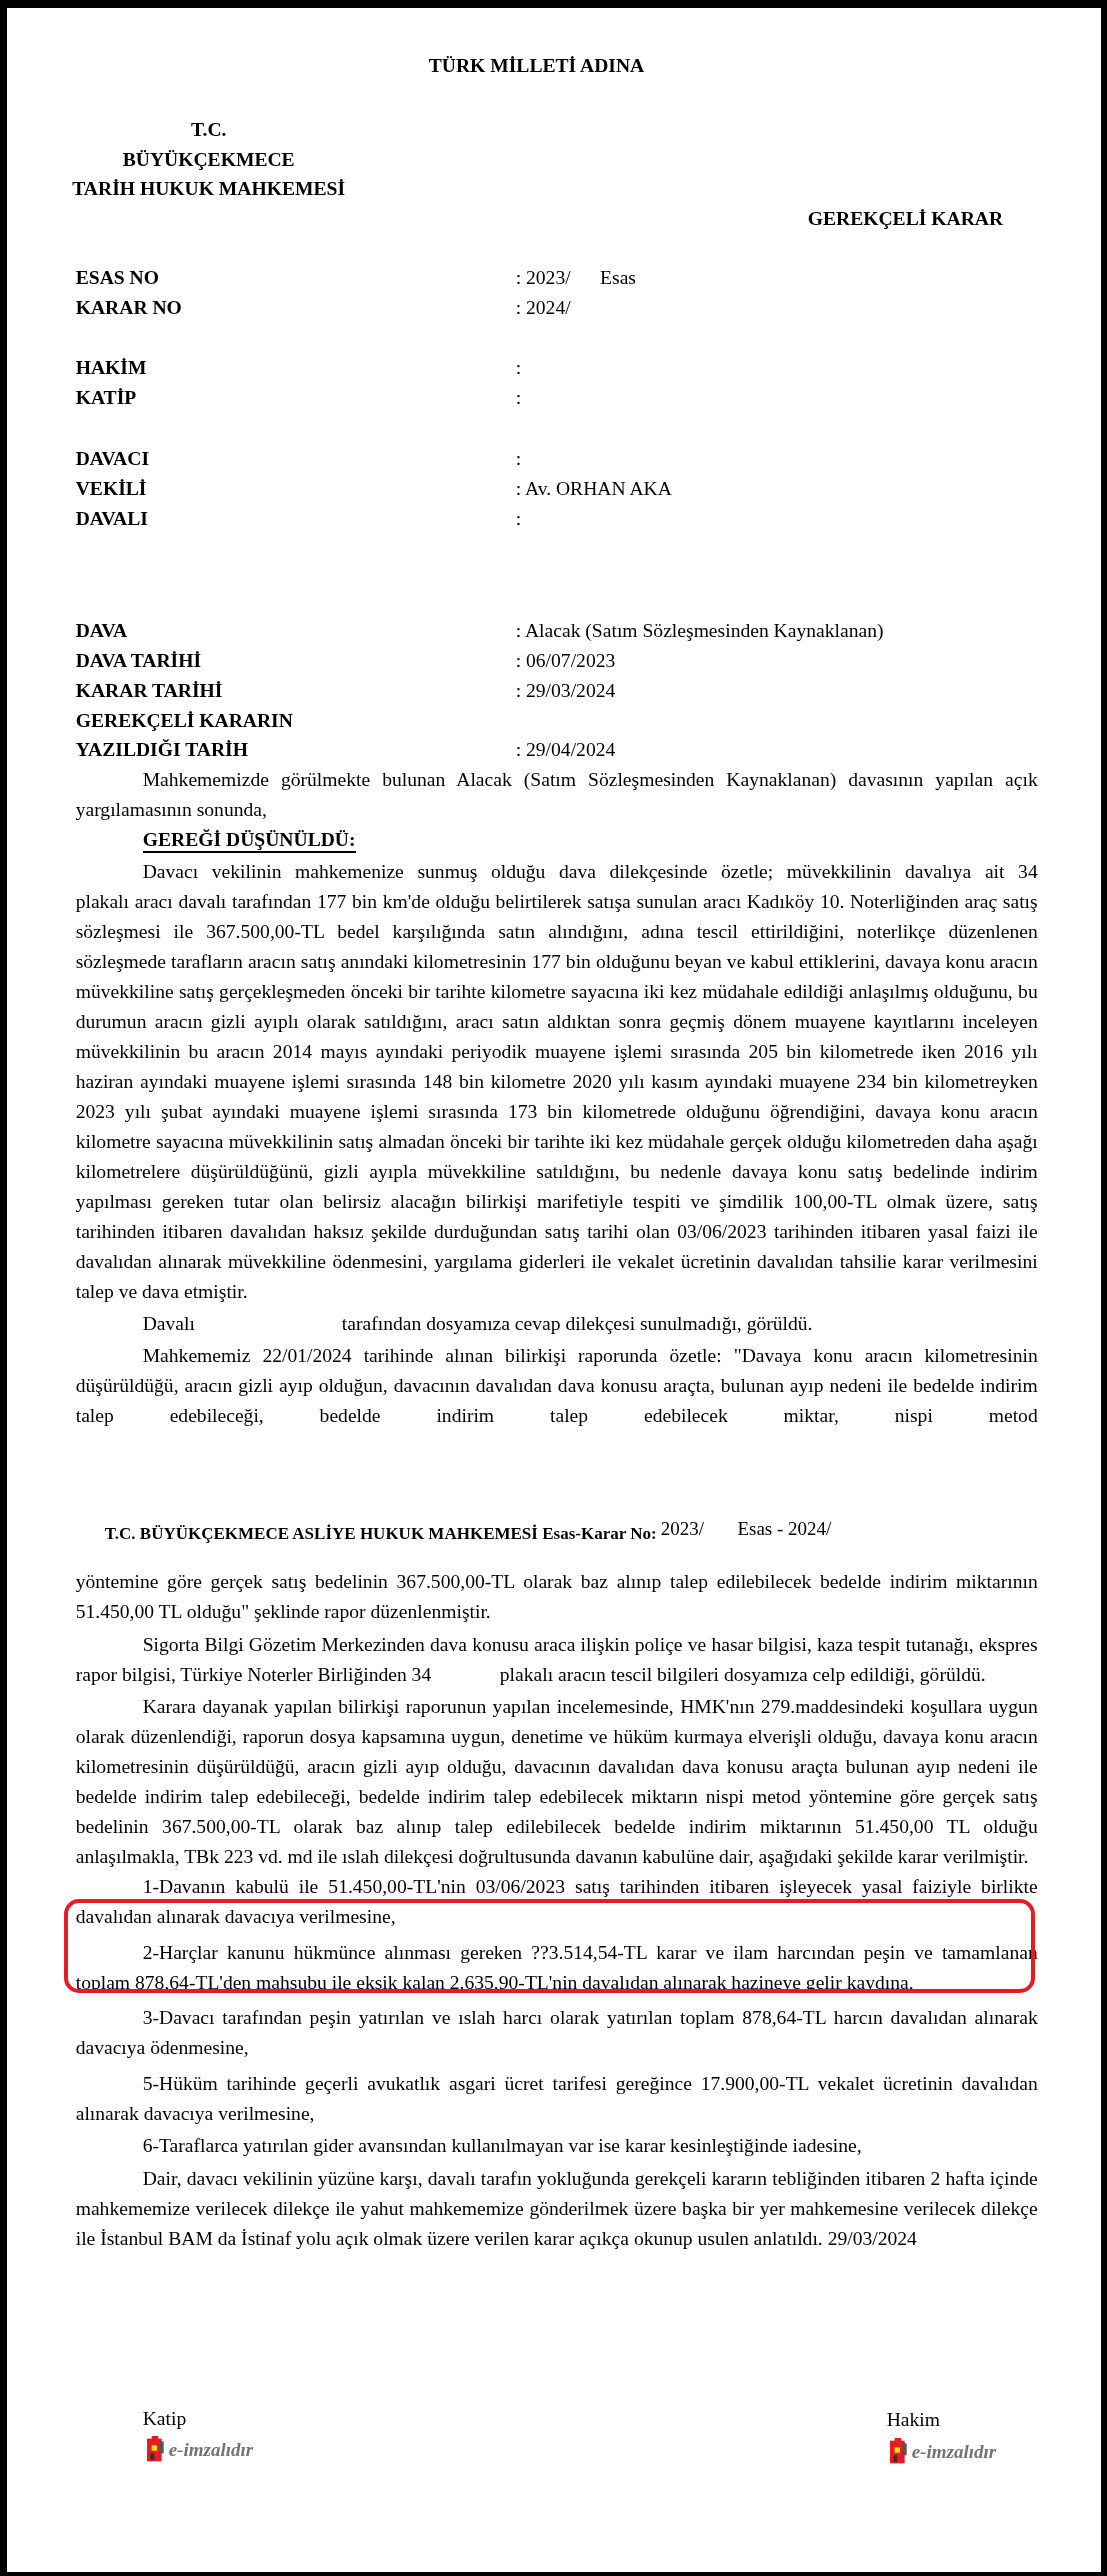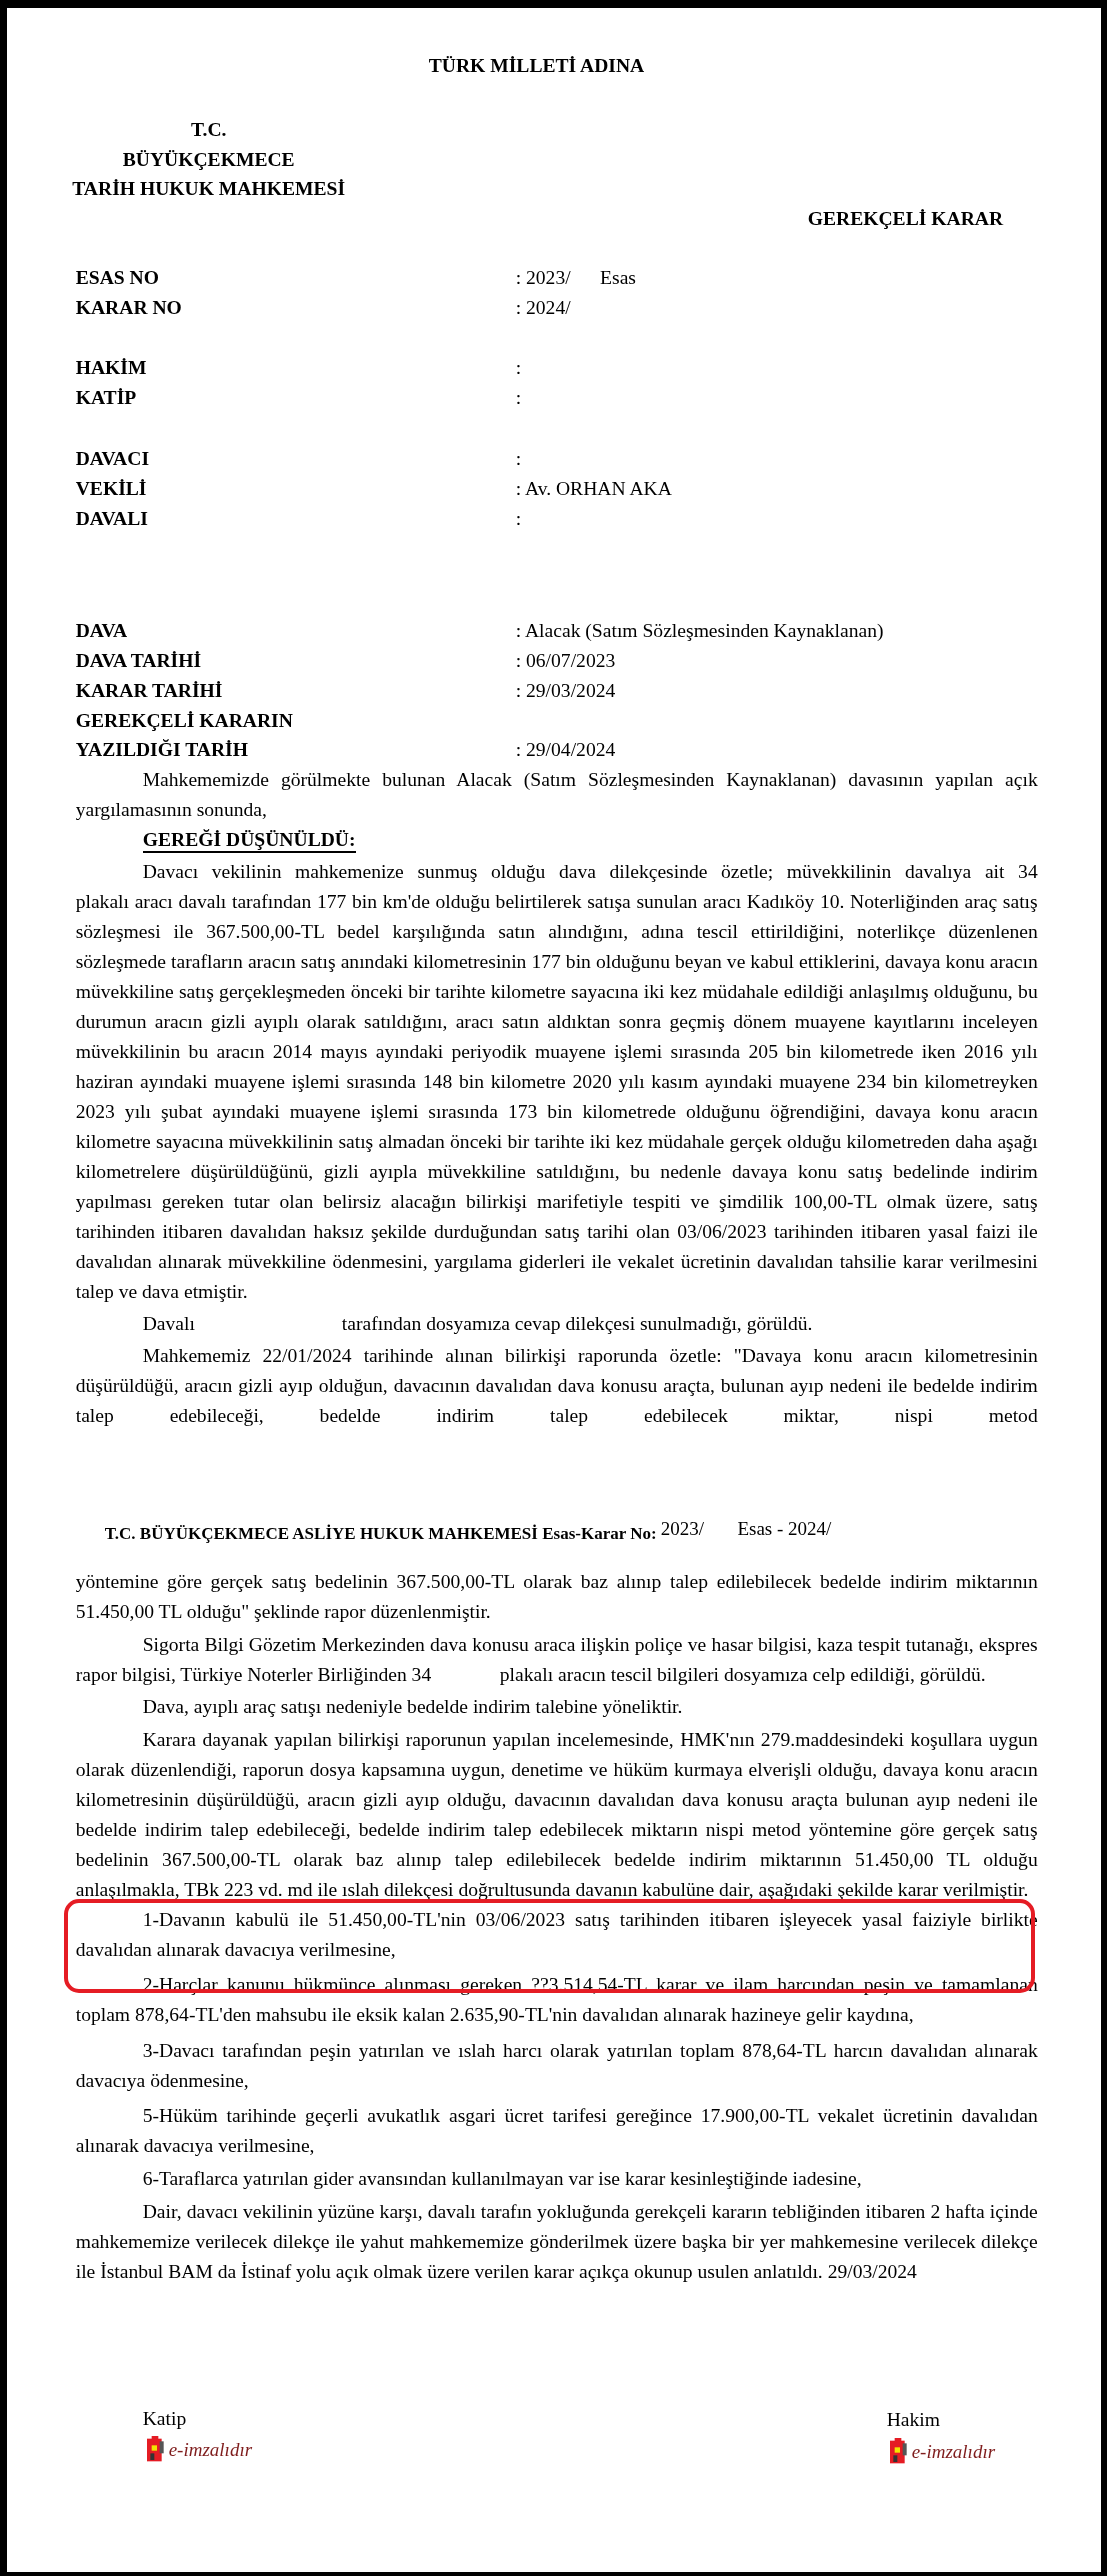--- a/index.html
+++ b/index.html
@@ -27,21 +27,21 @@
     line-height: 21.6px; margin-left: 67px; margin-bottom: 4px;
   }
   .page-header { position: absolute; left: 98px; top: 1510px; font-size: 17px; font-weight: bold; white-space: nowrap; }
   .page-header .nb { font-weight: normal; font-size: 19px; vertical-align: 4px; }
   .hukum-box {
     position: absolute; left: 57px; top: 1891px; width: 971px; height: 94px;
     border: 4.7px solid #e51c24; border-radius: 15px; box-sizing: border-box;
   }
   .sig { position: absolute; font-size: 19.6px; }
   .esig { position: absolute; display: flex; align-items: center; }
-  .esig-text { color: #7f1d1d; font-style: italic; font-weight: normal; font-size: 19px; margin-left: 4px; }
+  .esig-text { color: #737373; font-style: italic; font-weight: bold; font-size: 19px; margin-left: 4px; }
   .seal { width: 20px; height: 28px; position: relative; }
 </style>
 </head>
 <body>
 
 <div class="page">
 
   <div class="abs b h-title" style="left:422px; top:47px;">TÜRK MİLLETİ ADINA</div>
 
   <div class="abs b h-court" style="left:202px; top:111px; width:0;">
@@ -94,21 +94,20 @@
   </div>
 
   <div class="page-header">
     <span>T.C. BÜYÜKÇEKMECE     ASLİYE HUKUK MAHKEMESİ     Esas-Karar No:</span>
     <span class="nb" style="white-space:pre;">2023/       Esas - 2024/</span>
   </div>
 
   <div class="para" style="top:1559px;">
     <p>yöntemine göre gerçek satış bedelinin 367.500,00-TL olarak baz alınıp talep edilebilecek bedelde indirim miktarının 51.450,00 TL olduğu" şeklinde rapor düzenlenmiştir.</p>
     <p class="ind" style="white-space:pre-wrap; margin-top:2.7px;">Sigorta Bilgi Gözetim Merkezinden dava konusu araca ilişkin poliçe ve hasar bilgisi, kaza tespit tutanağı, ekspres rapor bilgisi, Türkiye Noterler Birliğinden 34              plakalı aracın tescil bilgileri dosyamıza celp edildiği, görüldü.</p>
-    <p class="ind" style="margin-top:2.7px;">Dava, ayıplı araç satışı nedeniyle bedelde indirim talebine yöneliktir.</p>
     <p class="ind" style="margin-top:2.7px;">Karara dayanak yapılan bilirkişi raporunun yapılan incelemesinde, HMK'nın 279.maddesindeki koşullara uygun olarak düzenlendiği, raporun dosya kapsamına uygun, denetime ve hüküm kurmaya elverişli olduğu, davaya konu aracın kilometresinin düşürüldüğü, aracın gizli ayıp olduğu, davacının davalıdan dava konusu araçta bulunan ayıp nedeni ile bedelde indirim talep edebileceği,  bedelde indirim talep edebilecek  miktarın nispi metod yöntemine göre gerçek satış bedelinin 367.500,00-TL olarak baz alınıp talep edilebilecek bedelde indirim miktarının 51.450,00 TL olduğu anlaşılmakla, TBk 223 vd. md ile ıslah dilekçesi doğrultusunda davanın kabulüne dair, aşağıdaki şekilde karar verilmiştir.</p>
     <p class="ind">1-Davanın kabulü ile 51.450,00-TL'nin 03/06/2023 satış tarihinden itibaren işleyecek yasal faiziyle birlikte davalıdan alınarak davacıya verilmesine,</p>
     <p class="ind" style="margin-top:5.4px;">2-Harçlar kanunu hükmünce alınması gereken ??3.514,54-TL karar ve ilam harcından peşin ve tamamlanan toplam 878,64-TL'den mahsubu ile eksik kalan 2.635,90-TL'nin davalıdan alınarak hazineye gelir kaydına,</p>
     <p class="ind" style="margin-top:5.4px;">3-Davacı tarafından peşin yatırılan ve ıslah harcı olarak yatırılan toplam 878,64-TL harcın davalıdan alınarak davacıya ödenmesine,</p>
     <p class="ind" style="margin-top:5.4px;">5-Hüküm tarihinde geçerli avukatlık asgari ücret tarifesi gereğince 17.900,00-TL vekalet ücretinin davalıdan alınarak davacıya verilmesine,</p>
     <p class="ind" style="margin-top:2.7px;">6-Taraflarca yatırılan gider avansından kullanılmayan var ise karar kesinleştiğinde iadesine,</p>
     <p class="ind" style="margin-top:2.7px;">Dair, davacı vekilinin yüzüne karşı, davalı tarafın yokluğunda gerekçeli kararın tebliğinden itibaren 2 hafta içinde mahkememize verilecek dilekçe  ile yahut mahkememize gönderilmek üzere başka bir yer mahkemesine verilecek dilekçe ile   İstanbul BAM da İstinaf yolu açık olmak üzere  verilen karar açıkça okunup usulen anlatıldı. 29/03/2024</p>
   </div>
 
   <div class="hukum-box"></div>

